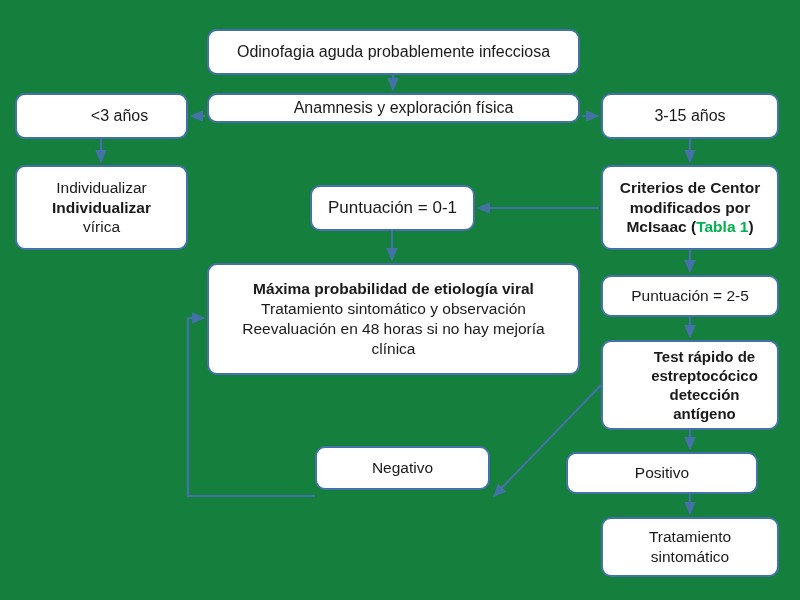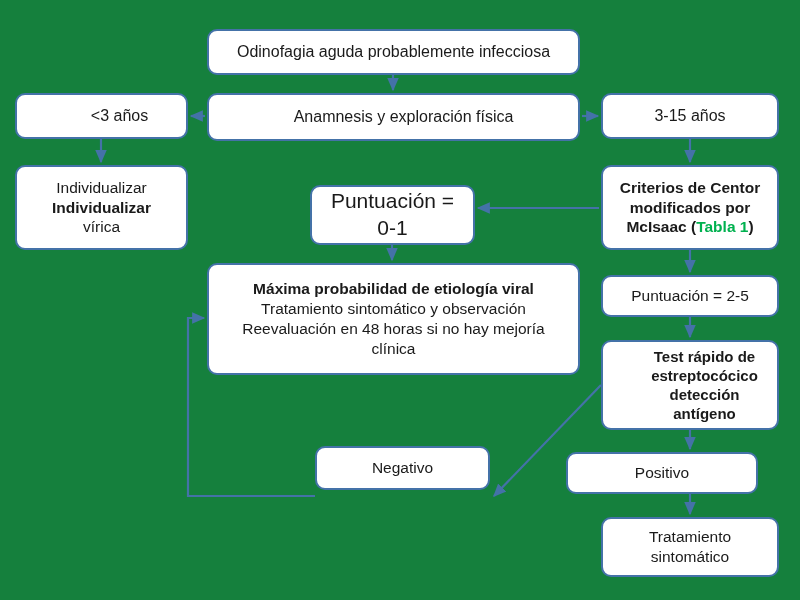--- a/index.html
+++ b/index.html
@@ -30,26 +30,26 @@
     padding: 3px 8px;
     z-index: 2;
   }
   .node .lines { width: 100%; }
   .node .ln { display: block; }
   .bold { font-weight: bold; }
   .green { color: #00B14F; font-weight: bold; }
 
   
   #n-odinofagia { left: 207px; top: 29px;  width: 373px; height: 46px;  font-size: 16px; }
-  #n-anamnesis  { left: 207px; top: 93px;  width: 373px; height: 48px;  font-size: 16px; padding-left: 28px; }
+  #n-anamnesis  { left: 207px; top: 93px;  width: 373px; height: 30px;  font-size: 16px; padding-left: 28px; }
   #n-menor3     { left: 15px;  top: 93px;  width: 173px; height: 46px;  font-size: 16px; padding-left: 44px; }
   #n-mayor3     { left: 601px; top: 93px;  width: 178px; height: 46px;  font-size: 16px; }
   #n-virica     { left: 15px;  top: 165px; width: 173px; height: 85px;  font-size: 15.5px; }
   #n-criterios  { left: 601px; top: 165px; width: 178px; height: 85px;  font-size: 15.5px; }
-  #n-punt01     { left: 310px; top: 185px; width: 165px; height: 60px;  font-size: 21px; }
+  #n-punt01     { left: 310px; top: 185px; width: 165px; height: 46px;  font-size: 17px; }
   #n-punt25     { left: 601px; top: 275px; width: 178px; height: 42px;  font-size: 15.5px; }
   #n-maxima     { left: 207px; top: 263px; width: 373px; height: 112px; font-size: 15.5px; }
   #n-test       { left: 601px; top: 340px; width: 178px; height: 90px;  font-size: 15px; padding-left: 37px; }
   #n-positivo   { left: 566px; top: 452px; width: 192px; height: 42px;  font-size: 15.5px; }
   #n-tratamiento{ left: 601px; top: 517px; width: 178px; height: 60px;  font-size: 15.5px; }
   #n-negativo   { left: 315px; top: 446px; width: 175px; height: 44px;  font-size: 15.5px; }
 
   #edges {
     position: absolute;
     left: 0; top: 0;

